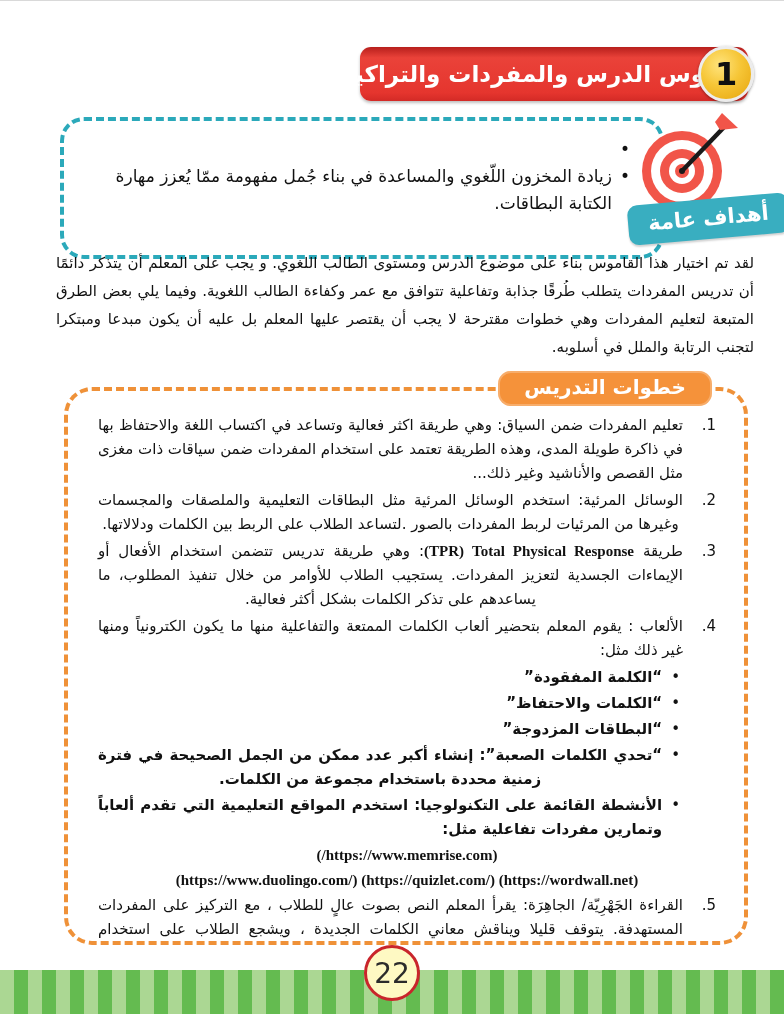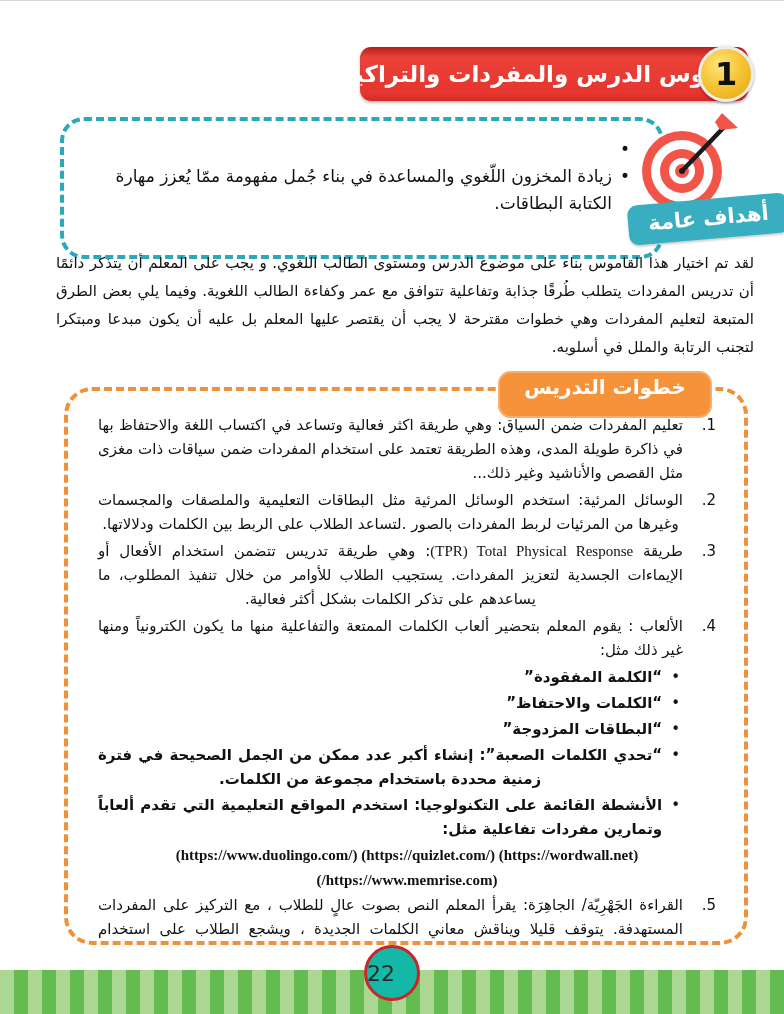--- a/index.html
+++ b/index.html
@@ -46,52 +46,52 @@
   }
   
   .intro {
     position:absolute; top:248px; right:30px; width:698px;
     font-size:15px; line-height:28px; text-align:justify;
   }
   
   .steps-label {
     position:absolute; top:370px; right:72px; z-index:3;
     background:#f5923a; color:#fff; font-size:20px; font-weight:bold;
-    padding:4px 26px 19px; border-radius:13px; white-space:nowrap;
+    padding:4px 26px 7px; border-radius:13px; white-space:nowrap;
     box-shadow:inset 0 0 0 2px rgba(255,255,255,.25);
   }
   .steps-box {
     position:absolute; top:386px; left:64px; width:684px; height:558px;
     border:4px dashed #ef9138; border-radius:28px;
     padding:22px 28px 0 30px; overflow:hidden;
     font-size:15px; line-height:24px;
   }
   .step { display:flex; gap:9px; margin-bottom:3px; }
   .step-num { flex:none; min-width:24px; }
   .step-body { flex:1; text-align:justify; }
   .last-center { text-align-last:center; }
   .sub { display:flex; gap:9px; margin-right:36px; margin-bottom:2px; }
   .sub-bullet { flex:none; }
   .sub-body { flex:1; text-align:justify;font-weight:bold; }
-  .latin { font-family:"Liberation Serif", serif; font-weight:normal; }
+  .latin { font-family:"Liberation Serif", serif; font-weight:bold; }
   .links-line {
     direction:ltr; text-align:center; margin:1px 0;
     font-family:"Liberation Serif", serif; font-weight:bold; font-size:15px;
   }
   
   .stripes {
     position:absolute; left:0; right:0; bottom:0; height:44px;
     background:repeating-linear-gradient(90deg,#abd793 0 14px,#64bb50 14px 28px);
   }
   .page-circle {
     position:absolute; bottom:13px; left:50%; transform:translateX(-50%);
     width:56px; height:56px; border-radius:50%;
-    background:#14b8a6; border:3px solid #c9252b; z-index:2;
-    display:flex; align-items:center; justify-content:flex-end;
-    font-size:22px; color:#2b2b2b;
+    background:#fef9c3; border:3px solid #c9252b; z-index:2;
+    display:flex; align-items:center; justify-content:center;
+    font-size:28px; color:#2b2b2b;
   }
 </style>
 </head>
 <body>
 
 <div class="page">
 
   <div class="banner">
     <span class="banner-title">قاموس الدرس والمفردات والتراكيب</span>
     <span class="badge">1</span>
@@ -163,22 +163,22 @@
     </div>
     <div class="sub">
       <span class="sub-bullet">•</span>
       <div class="sub-body last-center">“تحدي الكلمات الصعبة”: إنشاء أكبر عدد ممكن من الجمل الصحيحة في فترة زمنية محددة باستخدام مجموعة من الكلمات.</div>
     </div>
     <div class="sub">
       <span class="sub-bullet">•</span>
       <div class="sub-body">الأنشطة القائمة على التكنولوجيا: استخدم المواقع التعليمية التي تقدم ألعاباً وتمارين مفردات تفاعلية مثل:</div>
     </div>
 
+    <div class="links-line">(/https://www.memrise.com)</div>
     <div class="links-line">(https://www.duolingo.com/)  (https://quizlet.com/)  (https://wordwall.net)</div>
-    <div class="links-line">(/https://www.memrise.com)</div>
 
     <div class="step">
       <span class="step-num">5.</span>
       <div class="step-body">القراءة الجَهْرِيّة/ الجاهِرَة: يقرأ المعلم النص بصوت عالٍ للطلاب ، مع التركيز على المفردات المستهدفة. يتوقف قليلا ويناقش معاني الكلمات الجديدة ، ويشجع الطلاب على استخدام الكلمات في جمل مفيدة.</div>
     </div>
 
   </div>
 
   <div class="stripes"></div>
   <div class="page-circle">

